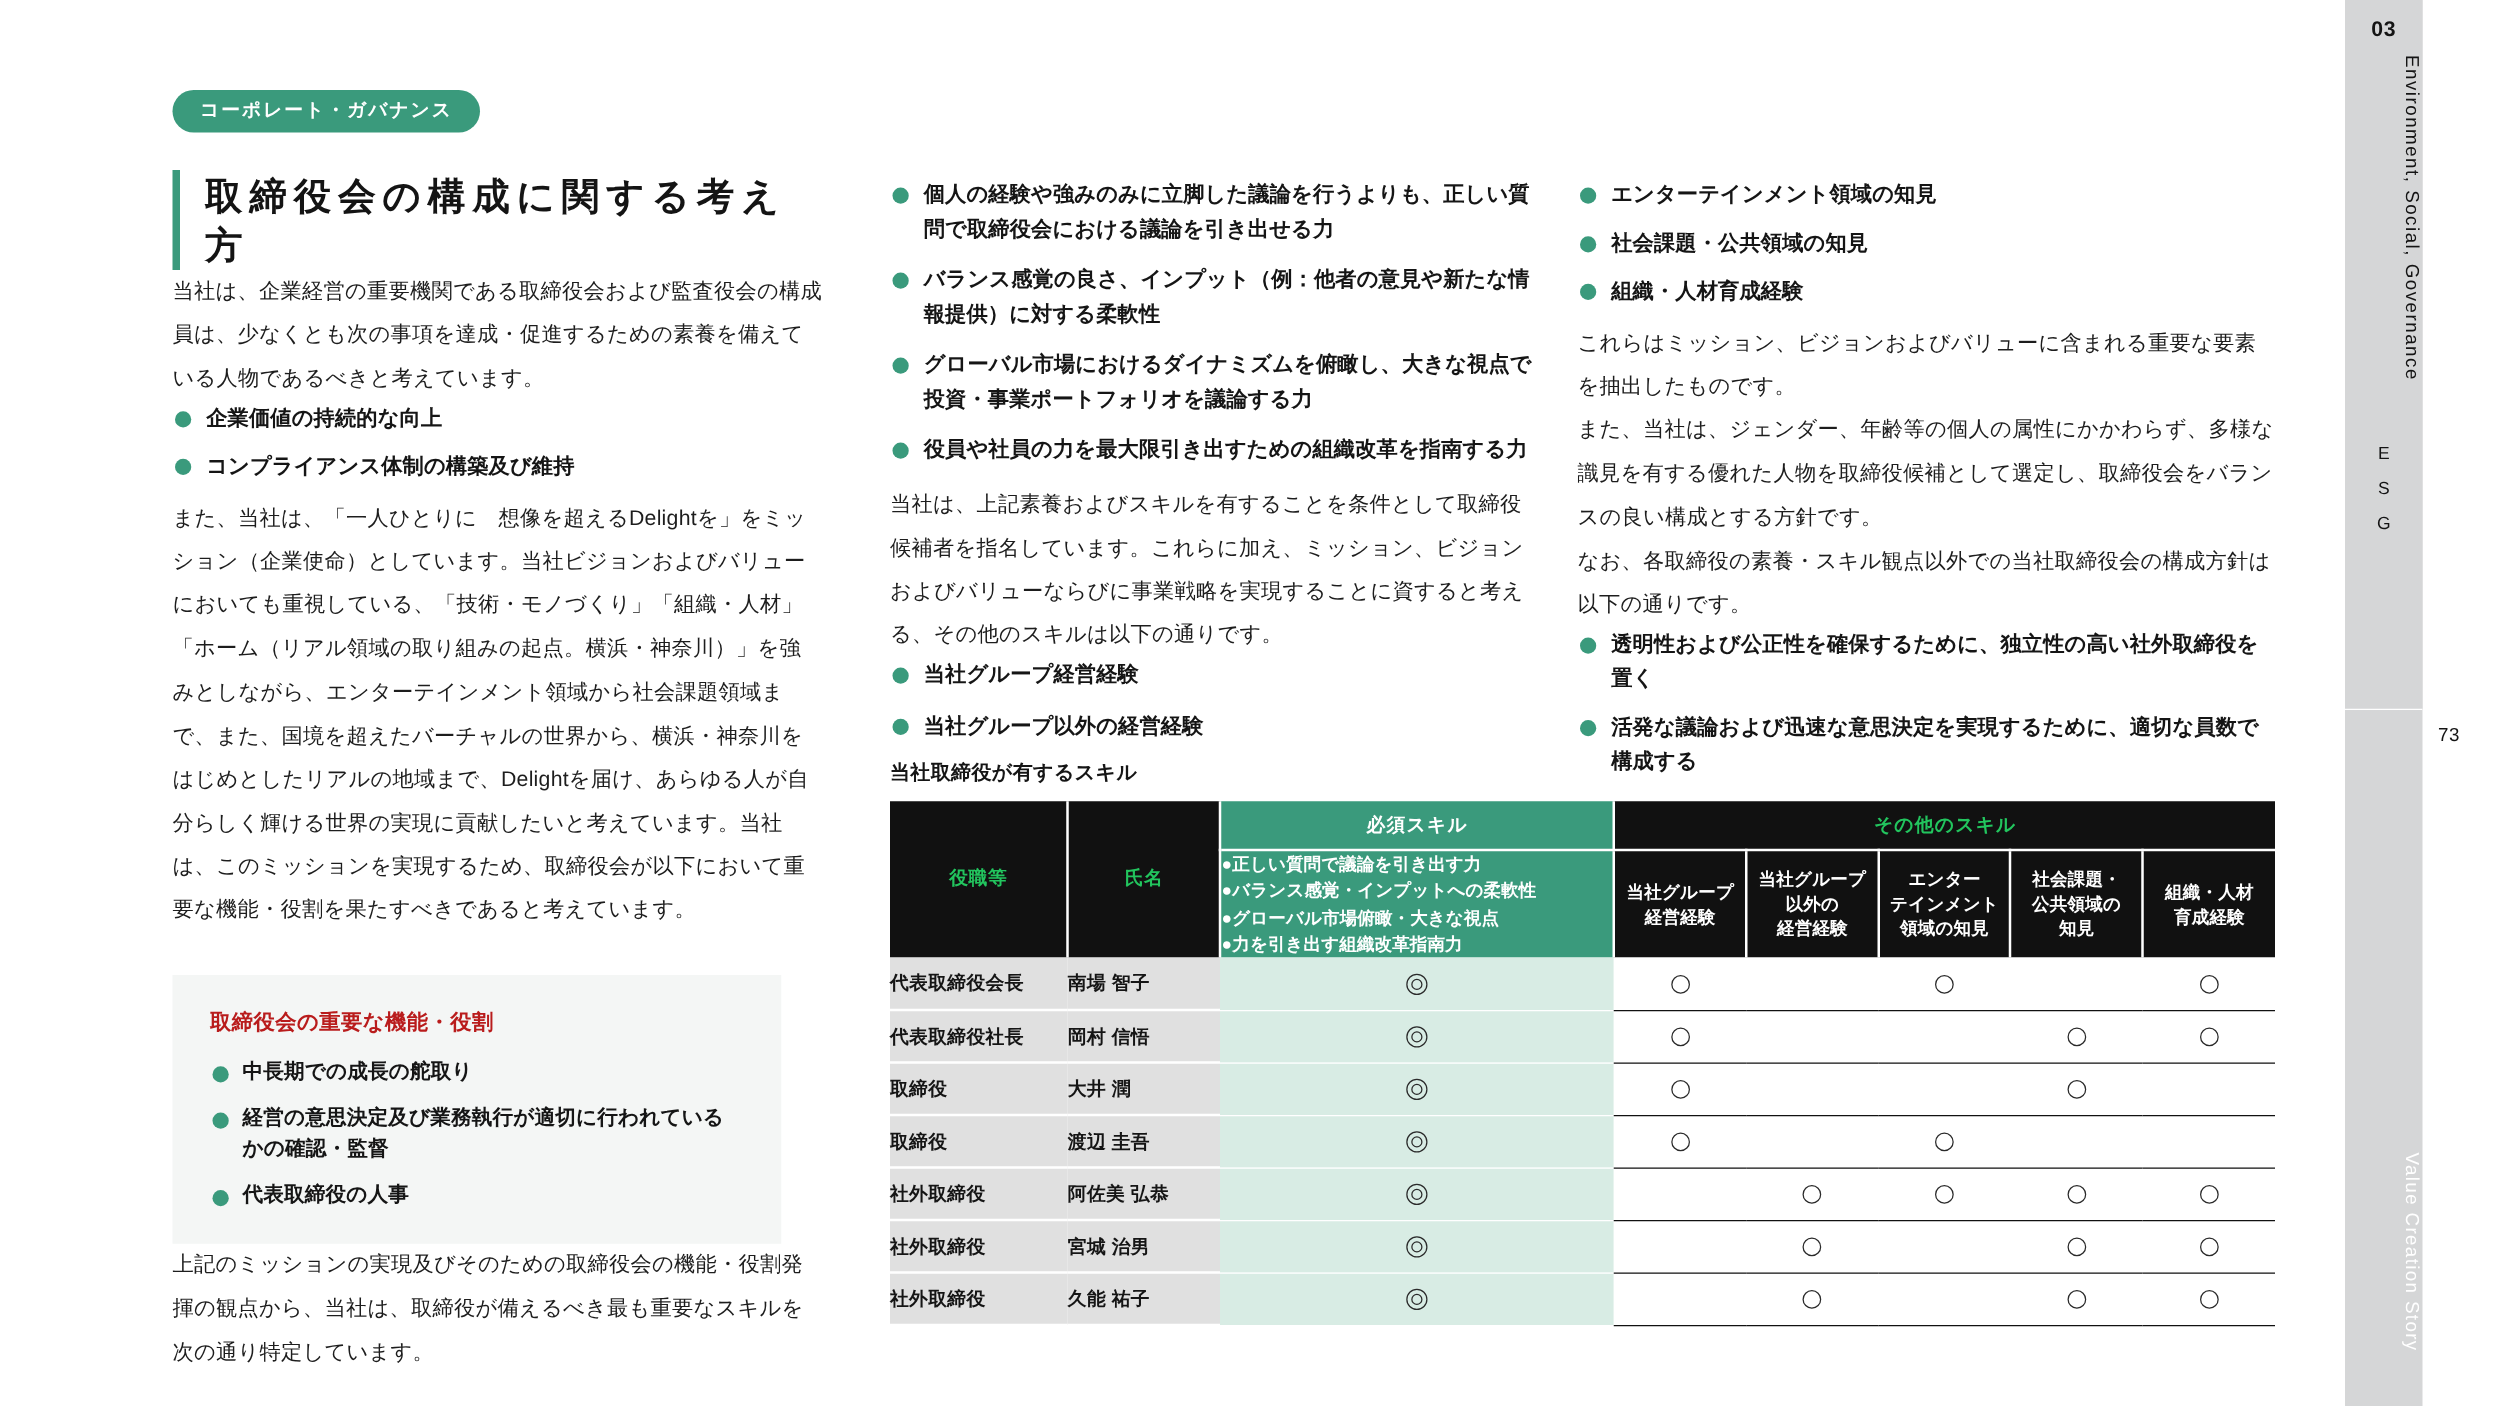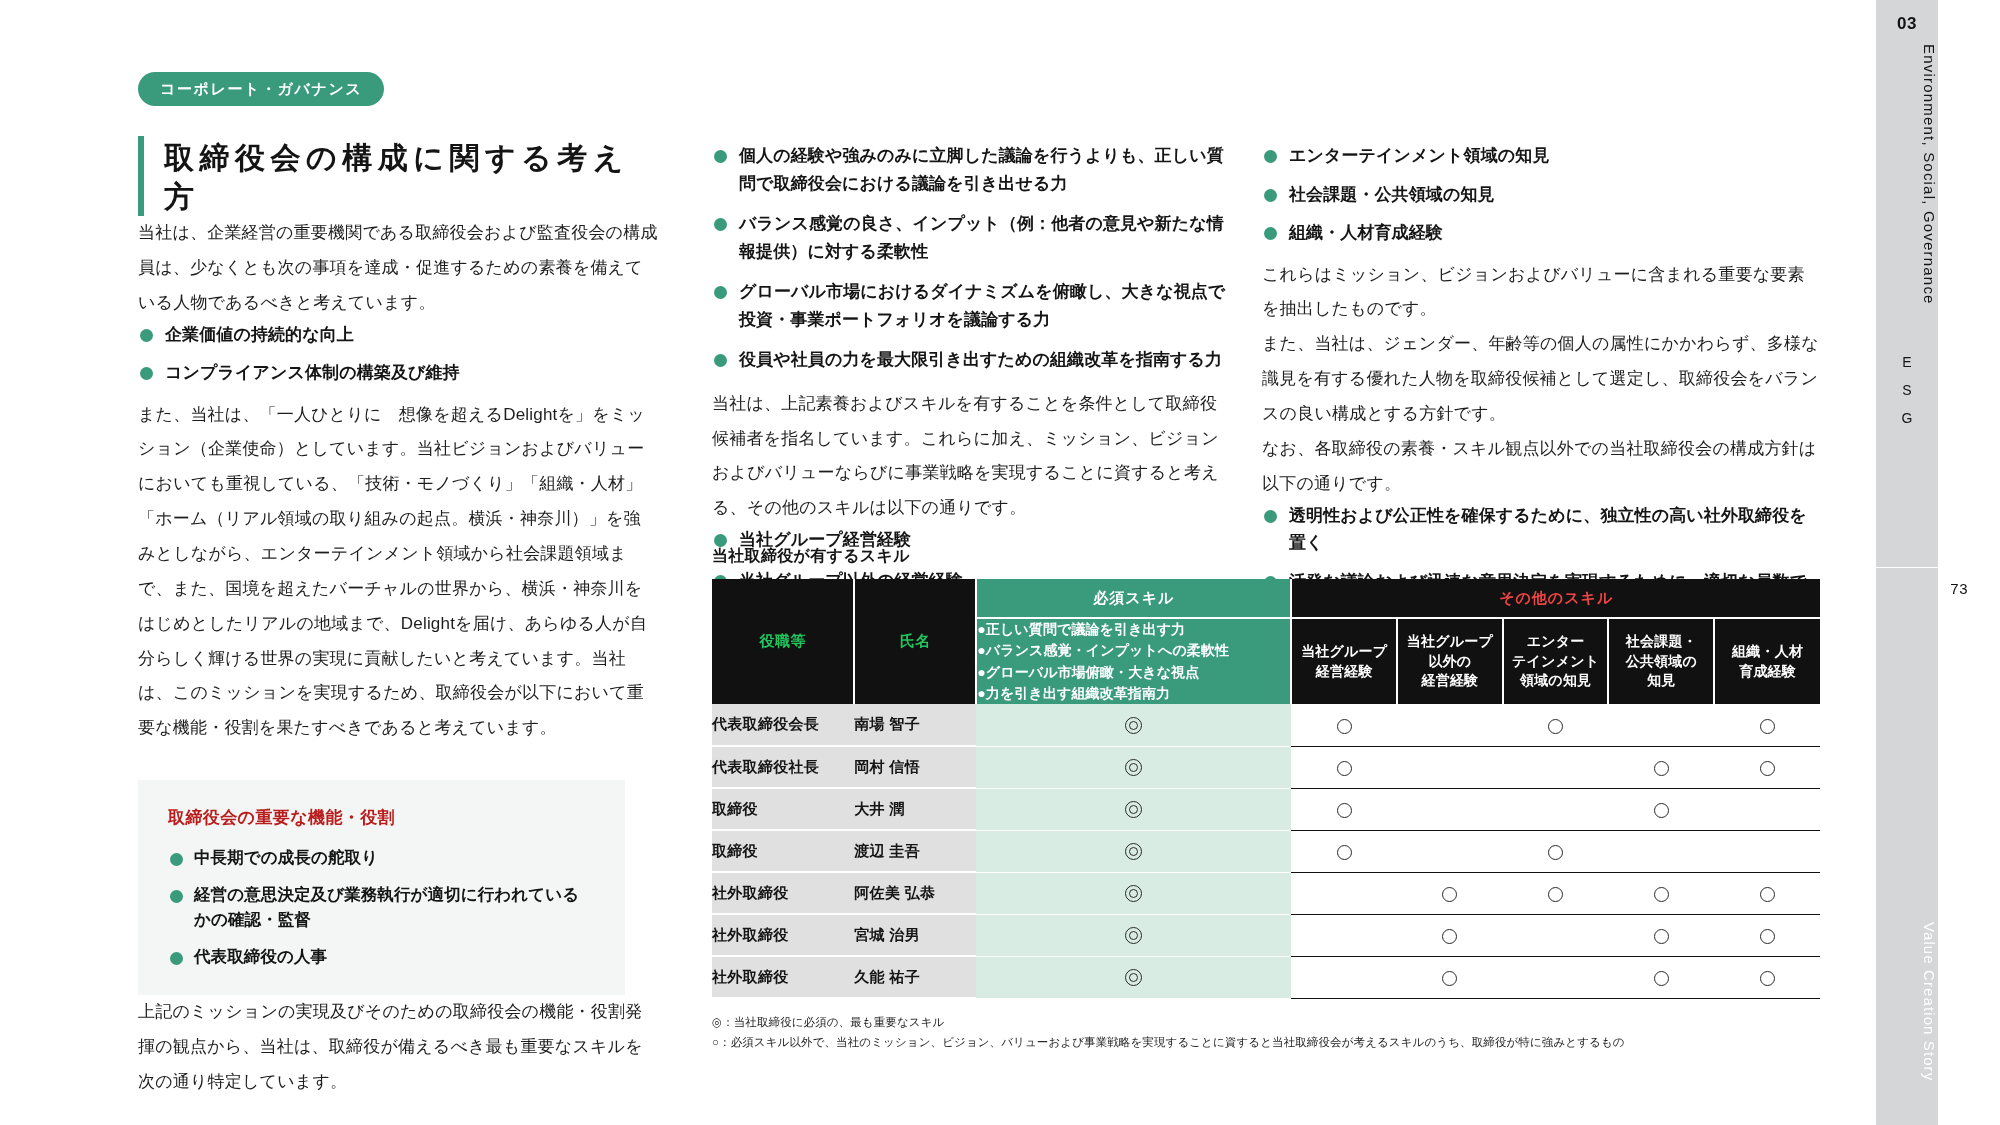--- a/index.html
+++ b/index.html
@@ -219,21 +219,21 @@
     top: 142px;
     width: 558px;
   }
   .right-para { margin-top: 25px; }
   .right-list-2 { margin-top: 26px; }
 
   
   .table-block {
     position: absolute;
     left: 712px;
-    top: 546px;
+    top: 608px;
     width: 1108px;
   }
   .table-caption {
     font-size: 16px;
     font-weight: bold;
     color: #151515;
     margin-bottom: 12px;
     letter-spacing: 0.3px;
   }
   table.skills {
@@ -262,21 +262,21 @@
     font-size: 15px;
     font-weight: bold;
     text-align: center;
     letter-spacing: 1px;
     border-bottom: 2px solid #ffffff;
     border-right: 2px solid #ffffff;
     height: 38px;
   }
   th.hdr-black-span {
     background: #111111;
-    color: #ef4444;
+    color: #22c55e;
     font-size: 15px;
     font-weight: bold;
     letter-spacing: 1px;
     border-bottom: 2px solid #ffffff;
     height: 38px;
   }
   td.reqskills {
     background: #3a9a7c;
     color: #ffffff;
     font-size: 14px;
@@ -545,24 +545,20 @@
             <td class="c-req"><span class="mark-dbl"></span></td>
             <td class="c-mark"></td>
             <td class="c-mark"><span class="mark-circle"></span></td>
             <td class="c-mark"></td>
             <td class="c-mark"><span class="mark-circle"></span></td>
             <td class="c-mark"><span class="mark-circle"></span></td>
           </tr>
         </tbody>
     </table>
 
-    <div class="table-notes">
-      <div>◎：当社取締役に必須の、最も重要なスキル</div>
-      <div>○：必須スキル以外で、当社のミッション、ビジョン、バリューおよび事業戦略を実現することに資すると当社取締役会が考えるスキルのうち、取締役が特に強みとするもの</div>
-    </div>
   </div>
 
   <div class="edge-rail">
     <div class="rail-top">
       <div class="rail-chapter-num">03</div>
       <div class="rail-chapter-name">Environment, Social, Governance</div>
       <div class="rail-esg">
         <span>E</span>
         <span>S</span>
         <span>G</span>

